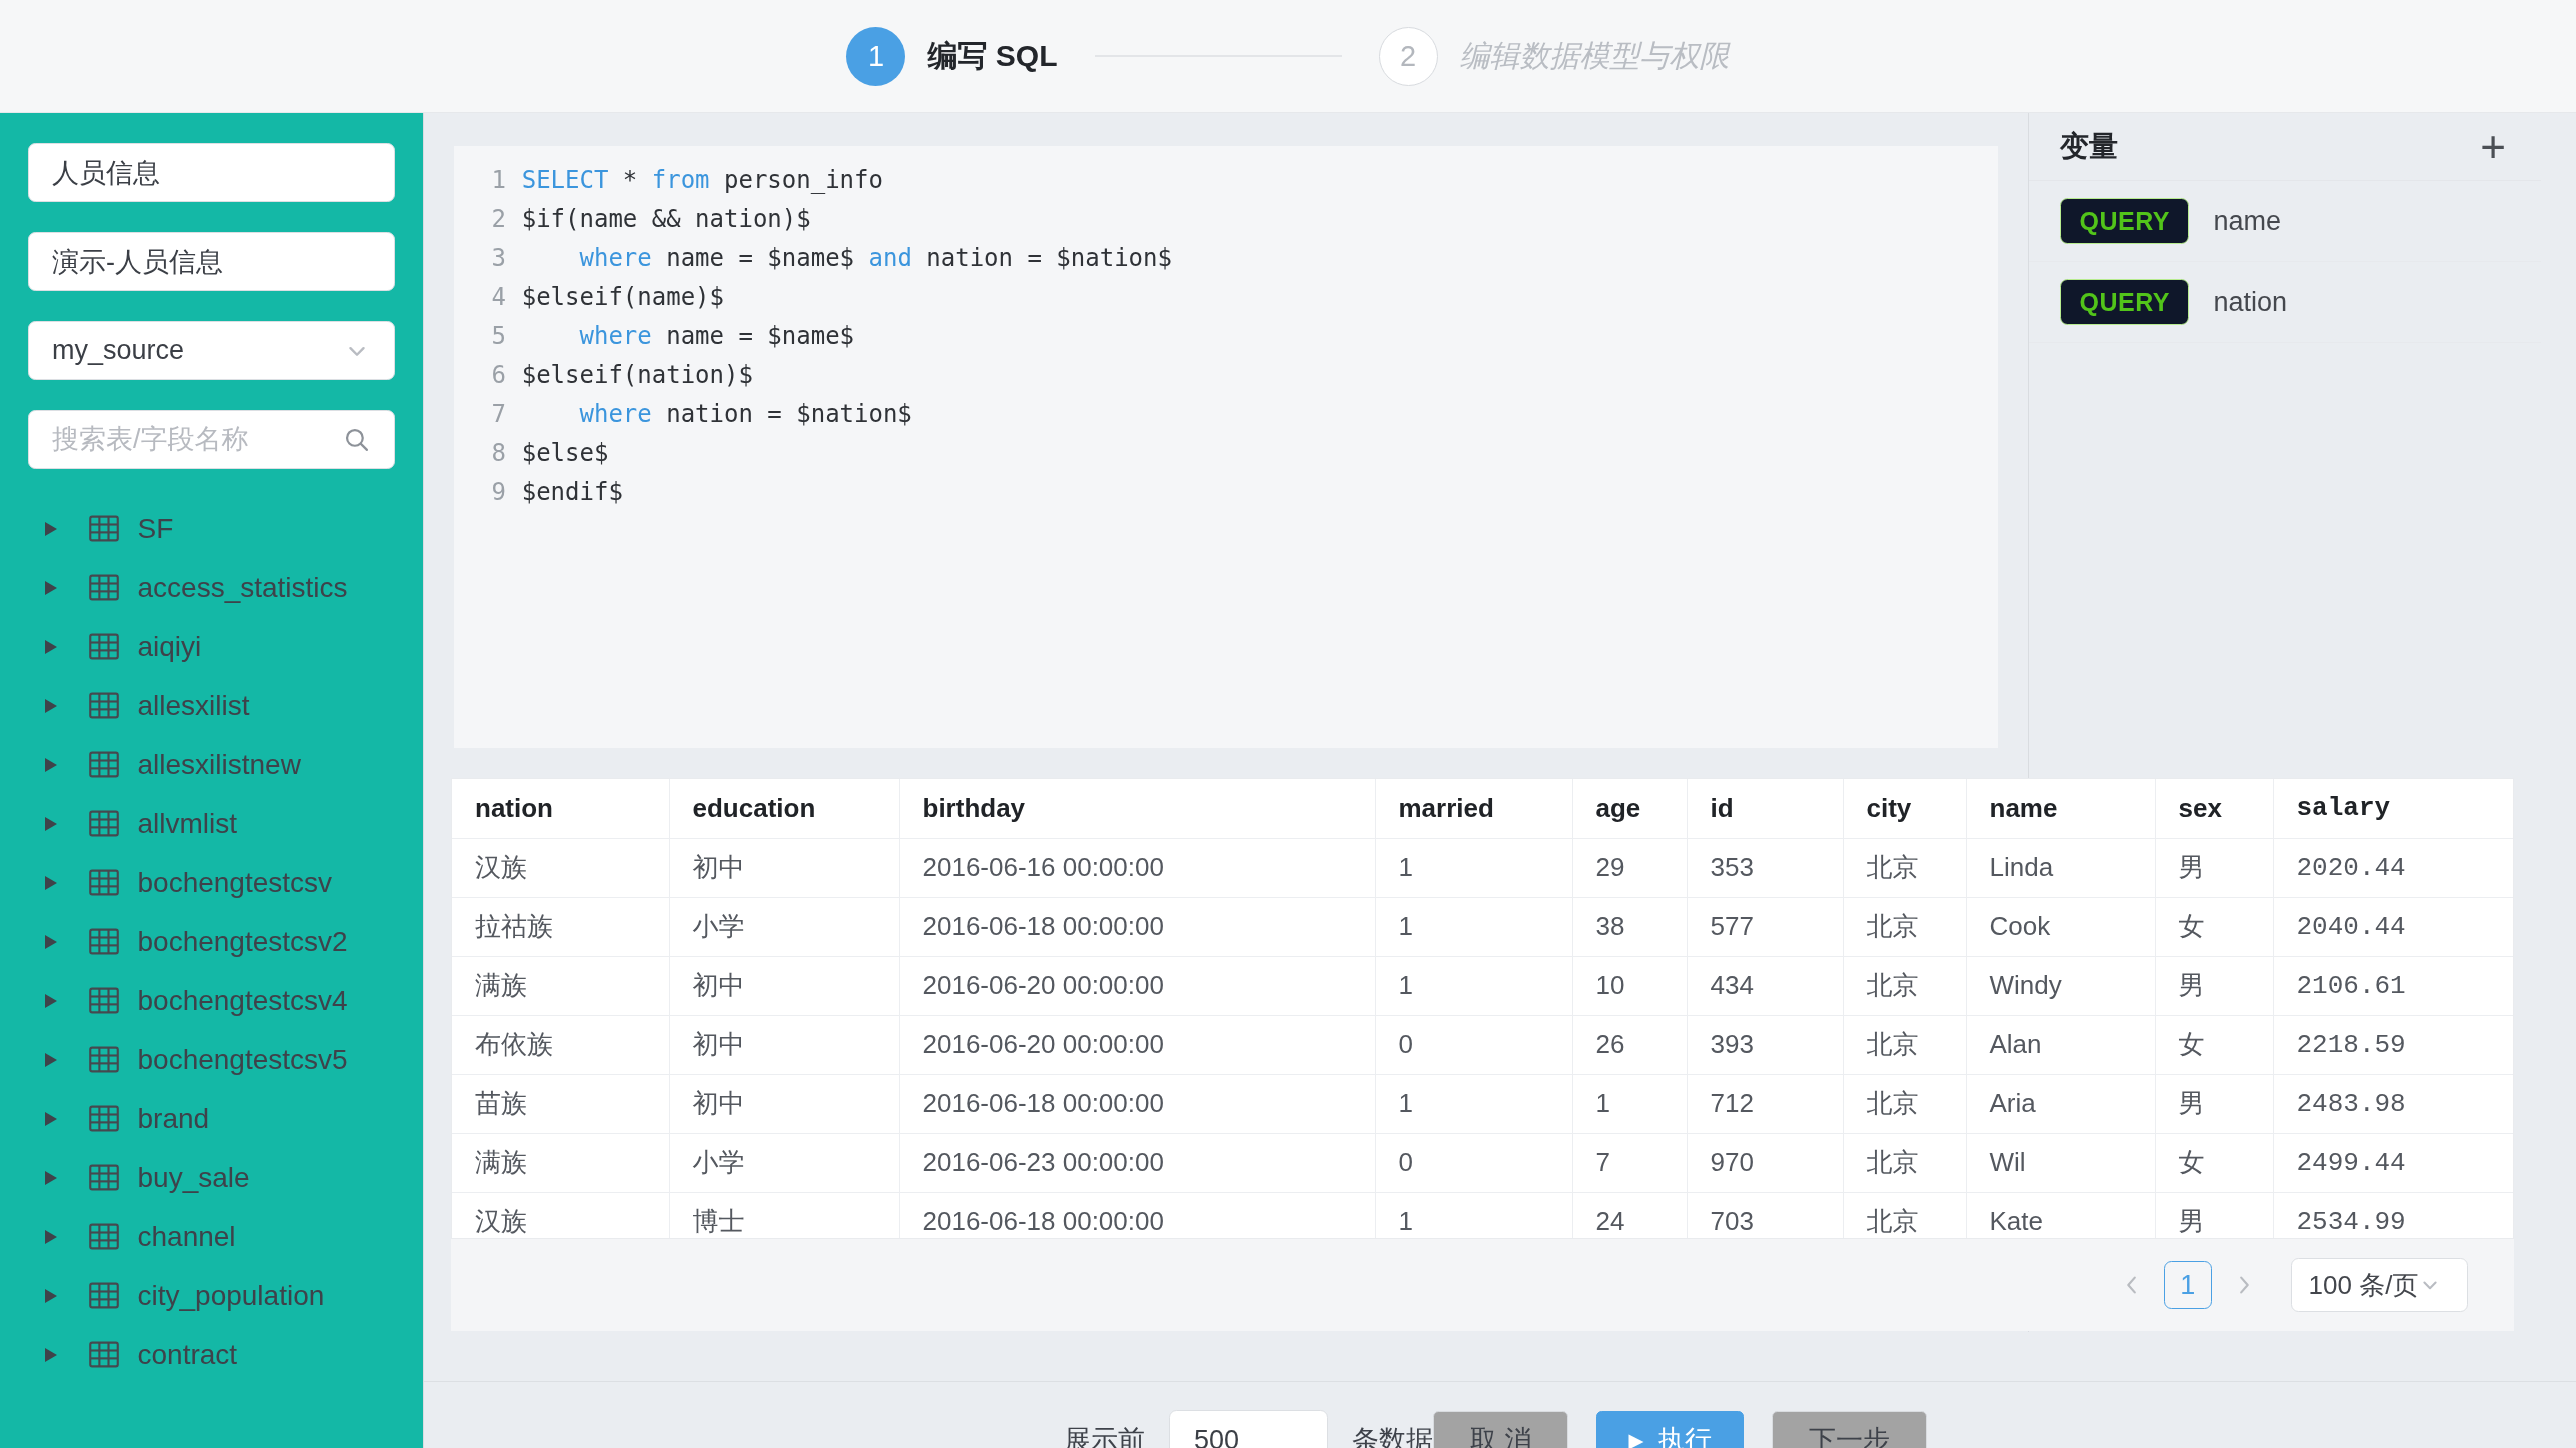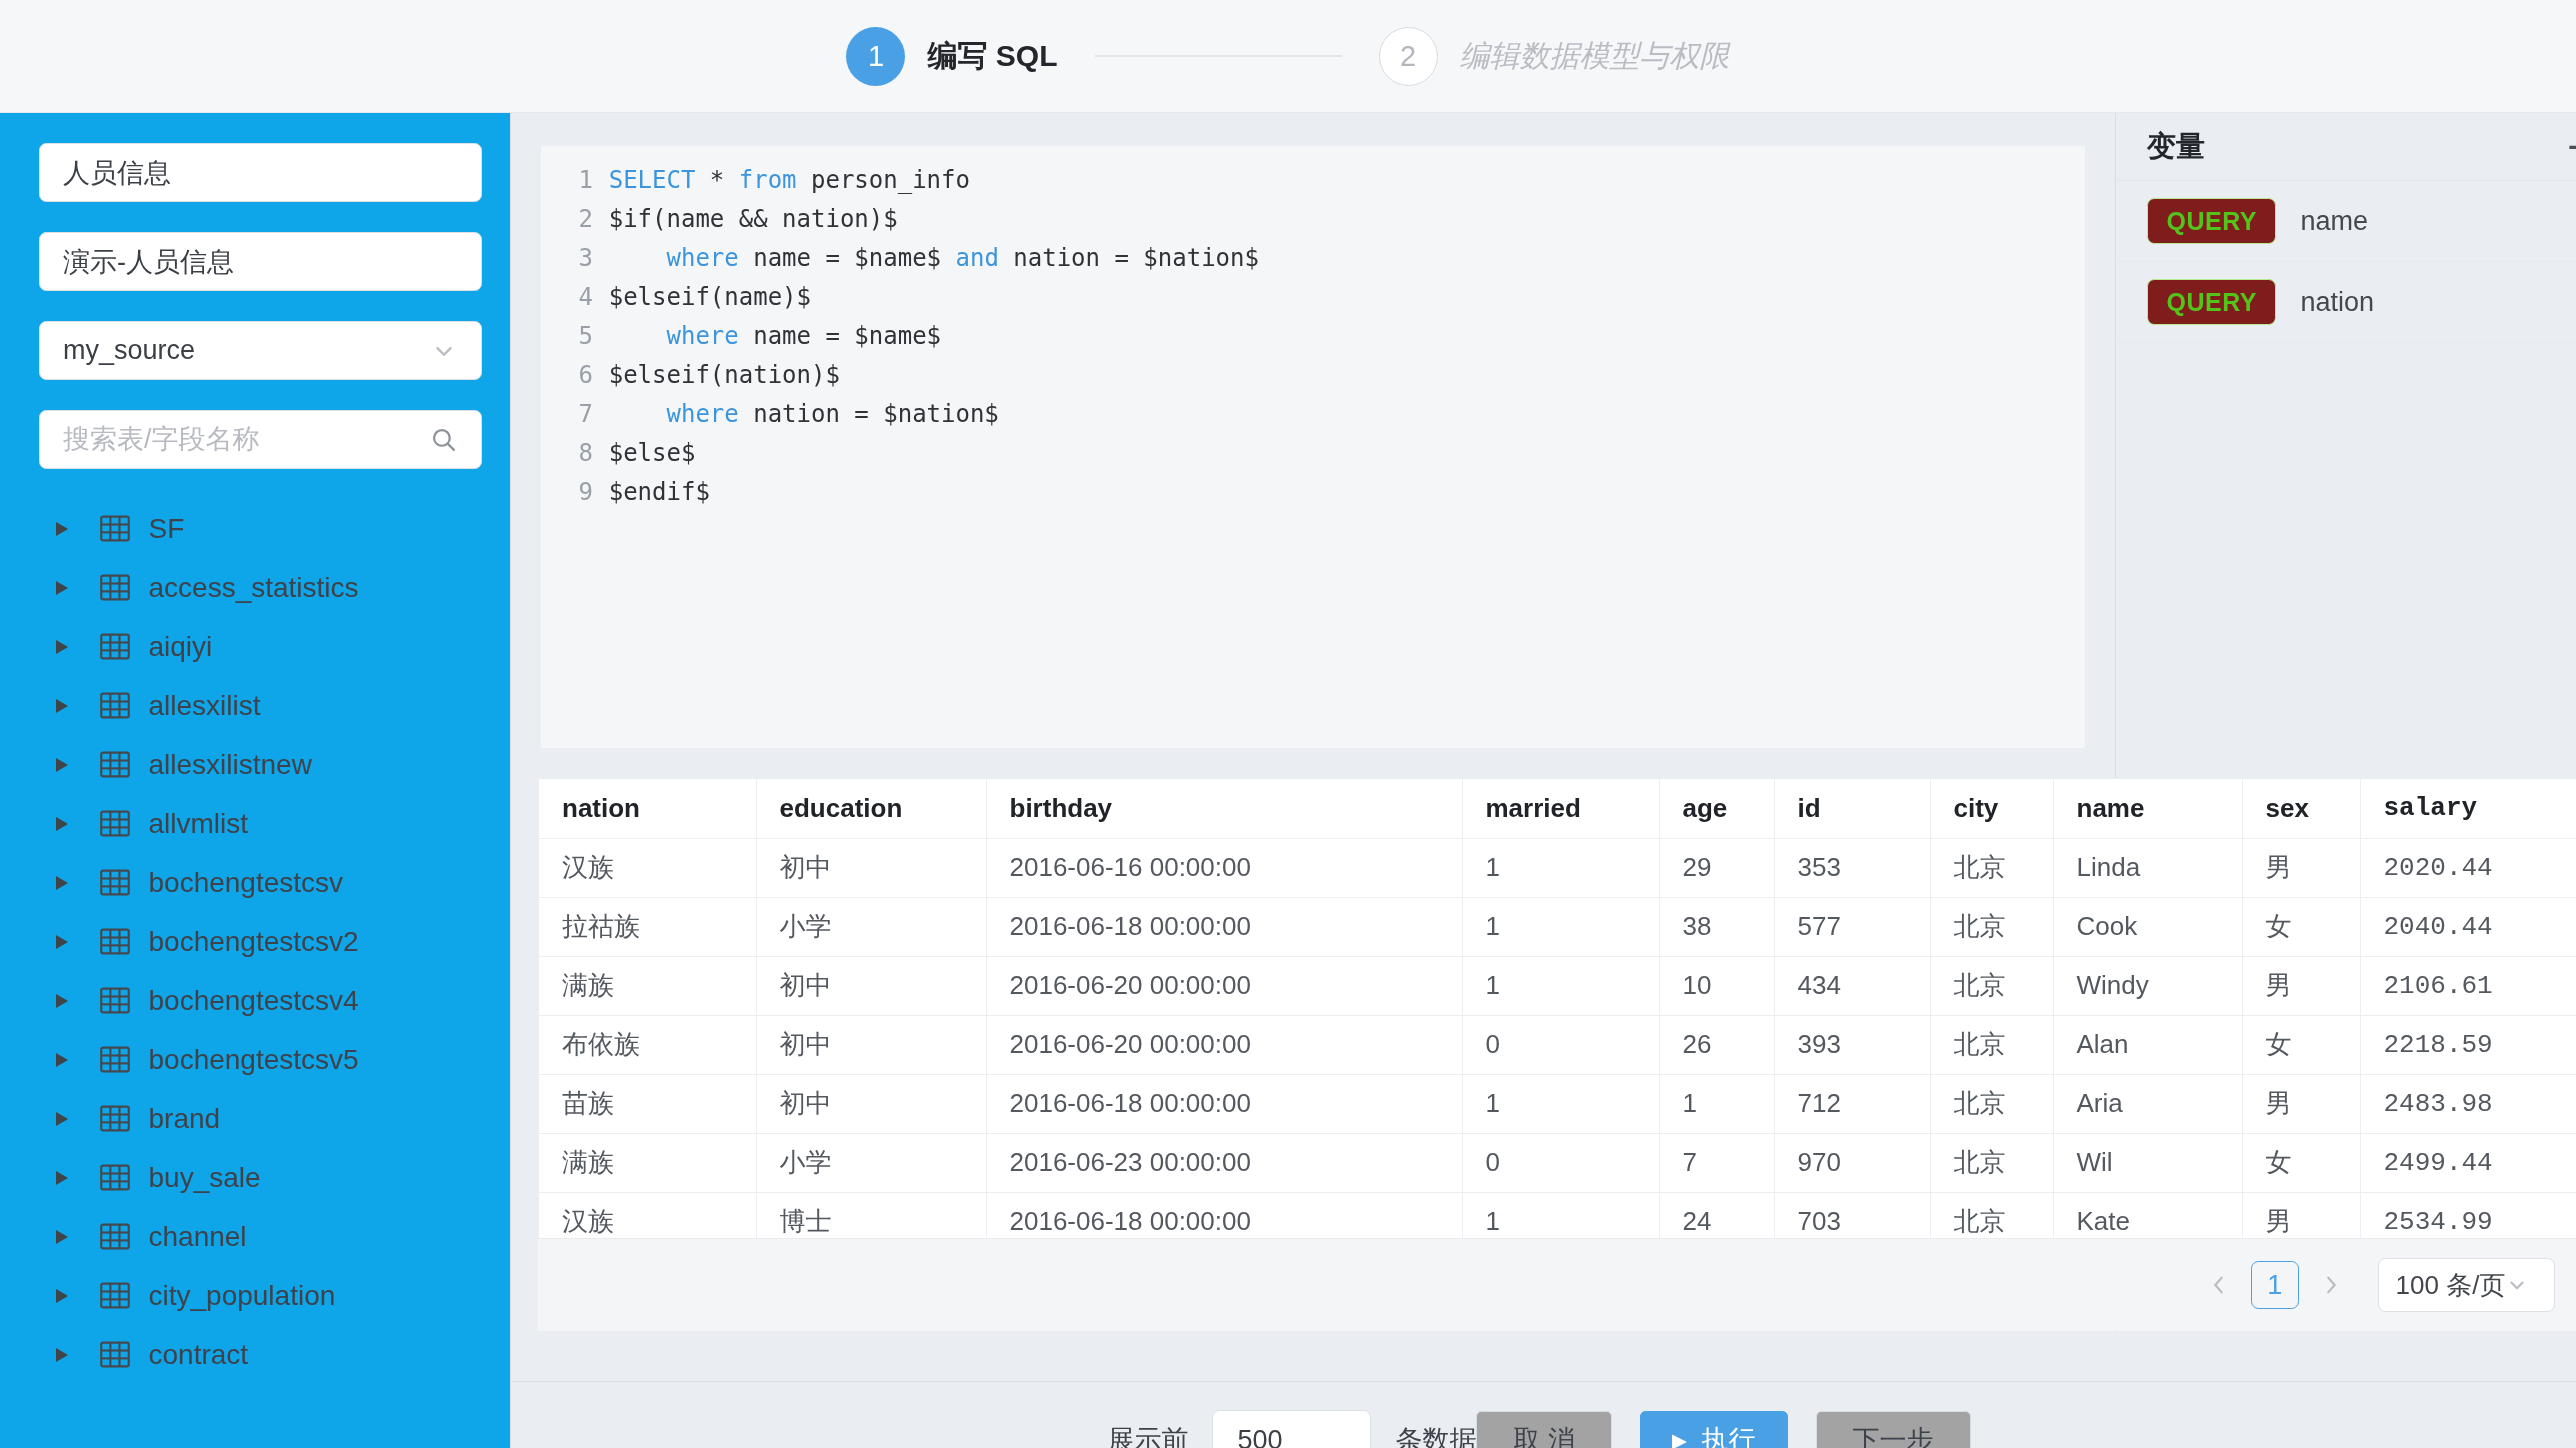--- a/index.html
+++ b/index.html
@@ -27,22 +27,22 @@
   .step-label { margin-left: 22px; font-size: 30px; white-space: nowrap; }
   .step-label.active { font-weight: bold; color: #23262b; }
   .step-label.inactive { color: #b9bdc3; font-style: italic; }
   .step-line { width: 247px; height: 1.8px; background: #e3e5e8; margin: 0 37px; }
 
   
   .bodywrap { display: flex; height: 1336px; }
 
   
   .sidebar {
-    width: 511px; flex: none; background: #0ea5e9;
-    border-right: 0.9px solid #d9dce0; padding-top: 30px; overflow: hidden; padding-left: 11px;
+    width: 424px; flex: none; background: #14b8a6;
+    border-right: 0.9px solid #d9dce0; padding-top: 30px; overflow: hidden;
   }
   .sb-field {
     margin: 0 28px 30px; height: 59px; background: #fff;
     border: 0.9px solid #dcdfe3; border-radius: 7.4px;
     display: flex; align-items: center; padding: 0 23px;
     font-size: 27px; color: #3b3f46;
   }
   .sb-field input {
     width: 100%; border: none; outline: none; background: transparent;
     font: inherit; color: inherit; padding: 0;
@@ -82,21 +82,21 @@
     height: 68px; display: flex; align-items: center; justify-content: space-between;
     padding: 0 35px 0 31px; border-bottom: 0.9px solid #e4e6ea;
   }
   .var-title { font-size: 29px; font-weight: bold; color: #23262b; }
   .var-add { font-size: 44px; font-weight: 300; color: #4b4f55; line-height: 1; cursor: pointer; }
   .var-row {
     height: 81px; display: flex; align-items: center;
     padding-left: 31px; border-bottom: 0.9px solid #e7e9ed; cursor: pointer;
   }
   .var-badge {
-    border: 1.8px solid #b7eb8f; background: #7f1d1d; color: #52c41a;
+    border: 1.8px solid #b7eb8f; background: #0f172a; color: #52c41a;
     border-radius: 7.4px; font-size: 25px; font-weight: 600;
     padding: 7.4px 18.5px; letter-spacing: 0.5px;
   }
   .var-name { margin-left: 24px; font-size: 27px; color: #45484e; }
 
   
   .results { position: absolute; left: 27px; top: 665px; width: 2063px; }
   .table-wrap { height: 461px; overflow: hidden; background: #fff; border: 0.9px solid #e9ebee; }
   table { border-collapse: collapse; table-layout: fixed; width: 2063px; }
   th, td {

